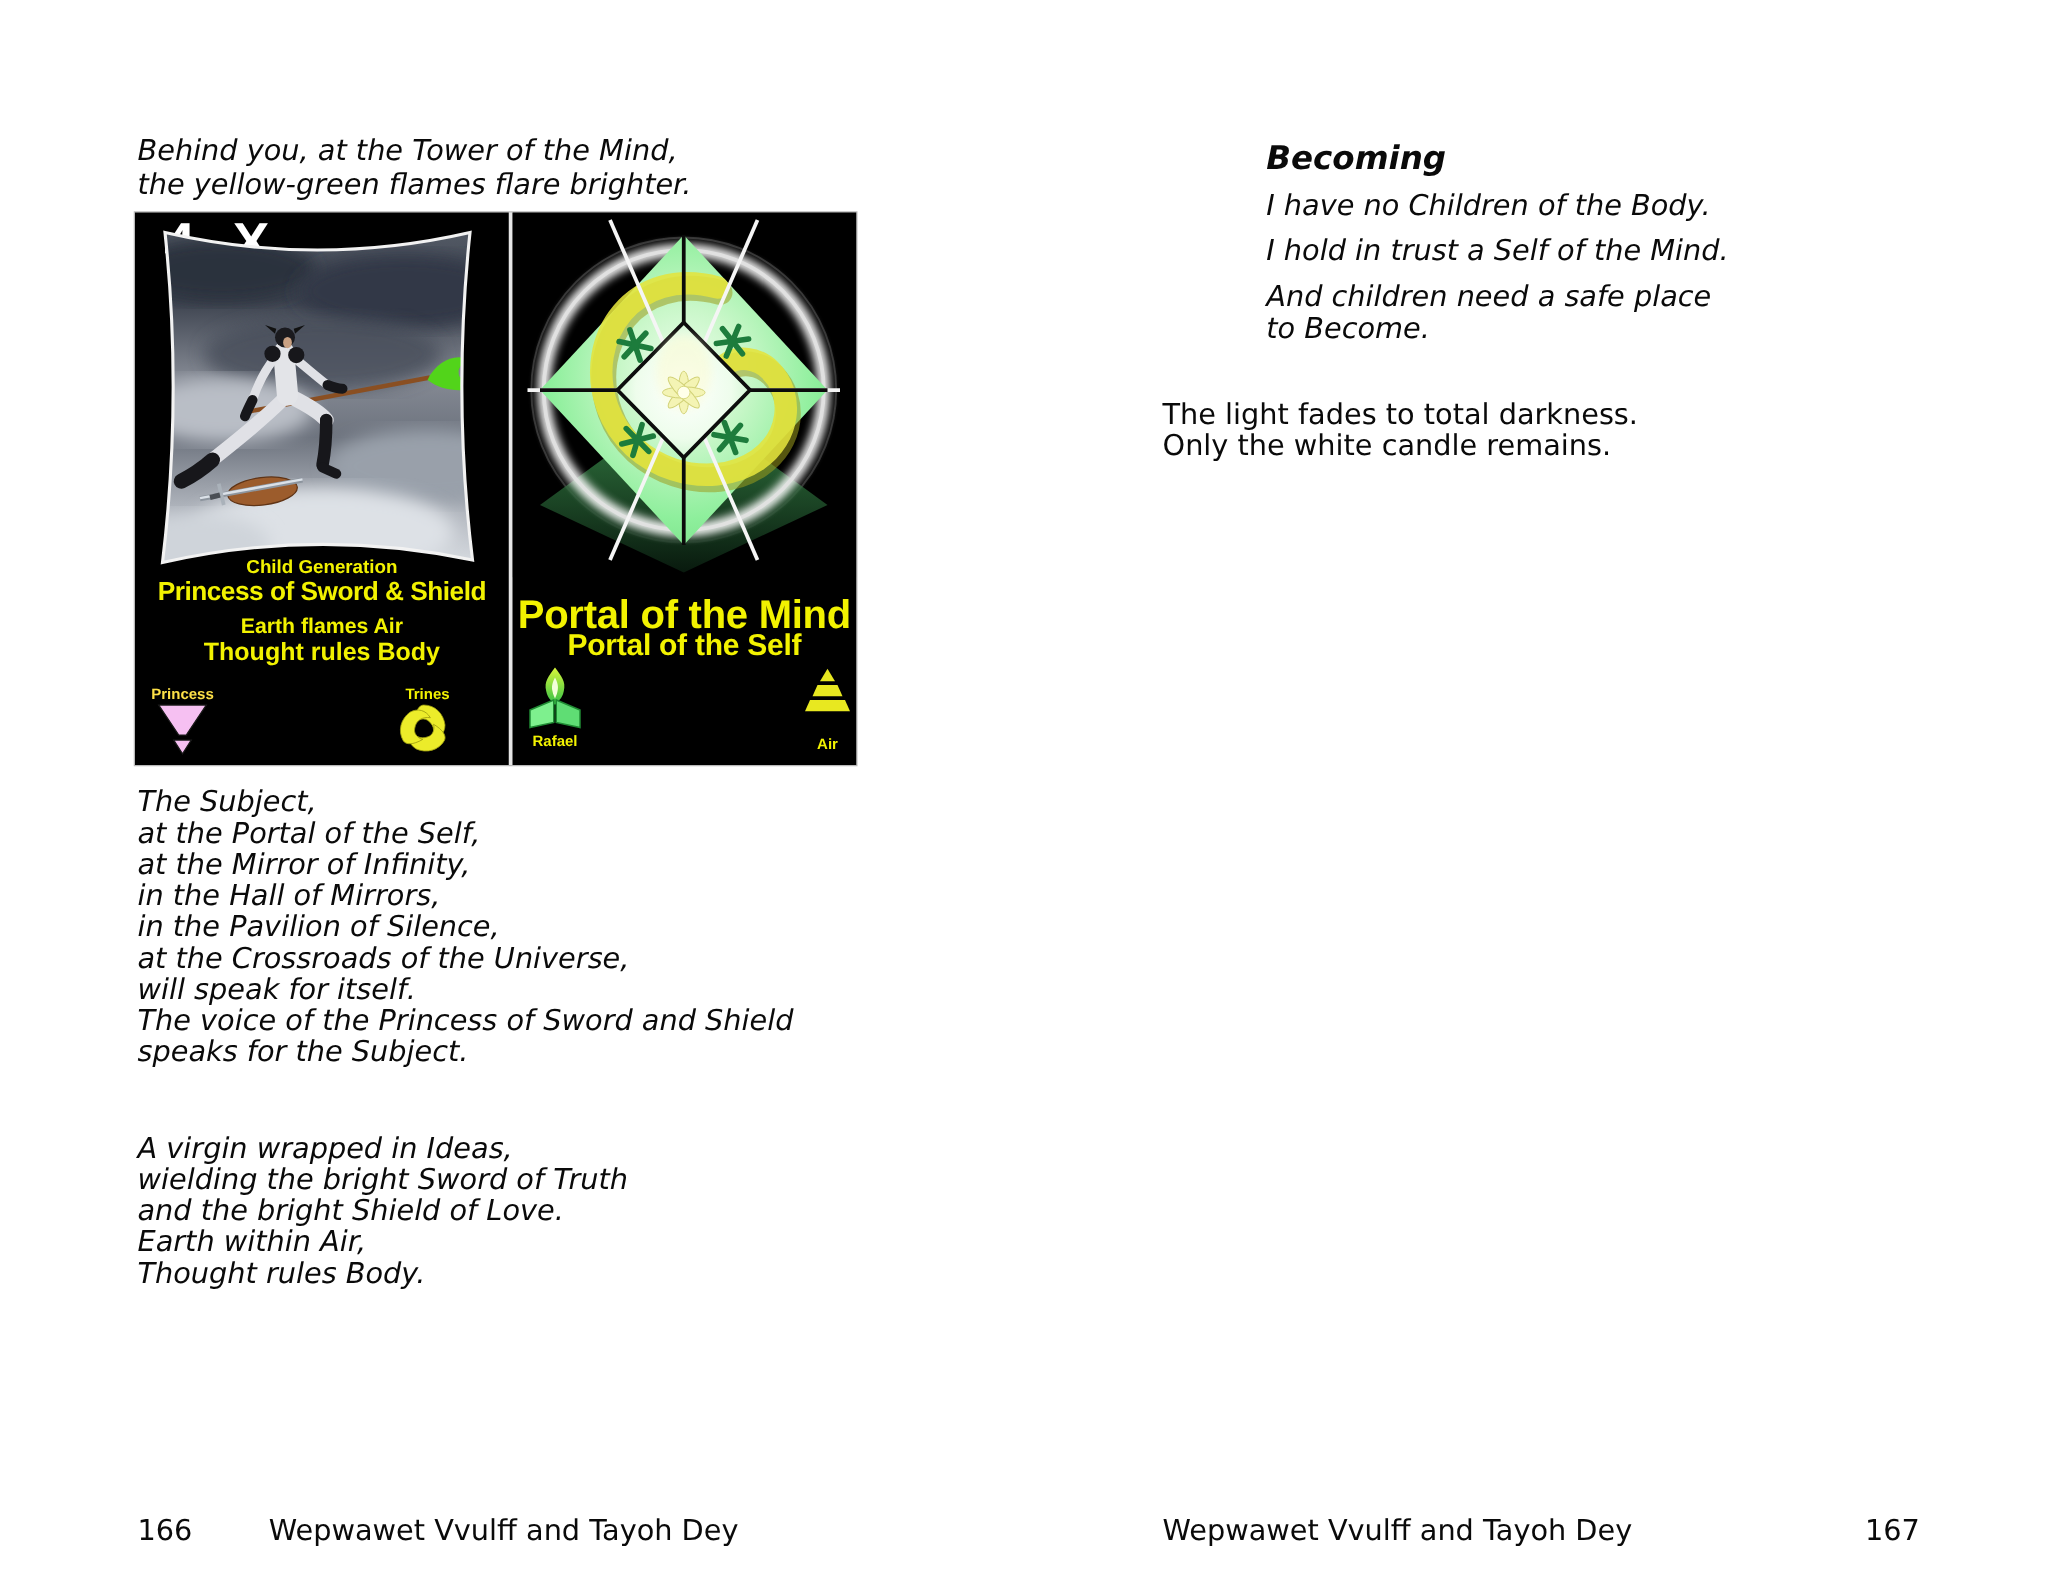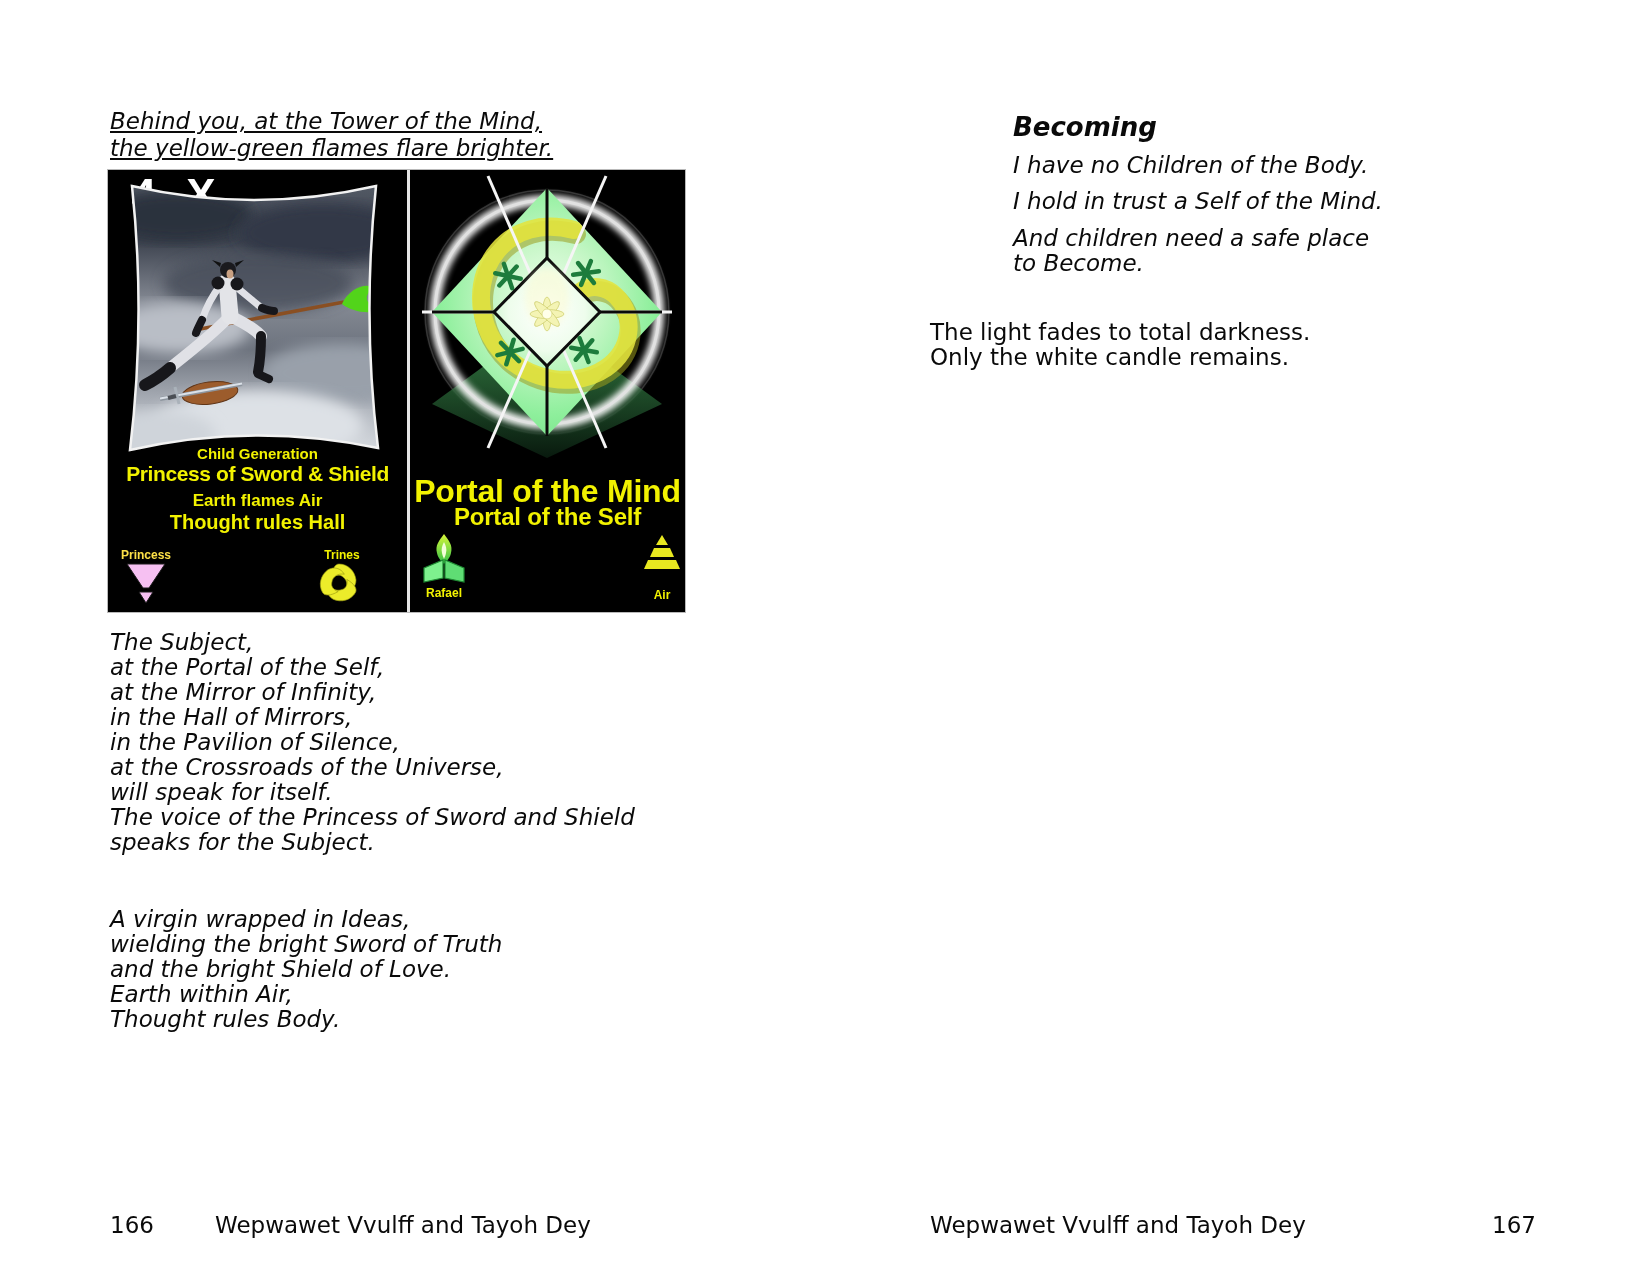--- a/index.html
+++ b/index.html
@@ -33,21 +33,21 @@
   .pt2{top:334px;font-size:24px;letter-spacing:-0.2px;}
   .wheelof{left:92px;top:359px;width:120px;font-size:14px;text-align:center;font-weight:bold;color:#fff;}
   .doorways{left:58px;top:371px;width:180px;text-align:center;font-weight:bold;color:#fff;
             font-size:34px;line-height:28px;letter-spacing:1px;}
 </style>
 </head>
 <body>
 
 <div class="sheet">
 
-  <div class="abs body-italic intro lines" style="left:110px;top:108px;text-decoration:underline;">Behind you, at the Tower of the Mind,
+  <div class="abs body-italic intro lines" style="left:110px;top:108px;">Behind you, at the Tower of the Mind,
 the yellow-green flames flare brighter.</div>
 
   <div class="card-img">
 
     <div class="panel panel-left">
       <svg class="abs" style="left:10px;top:8px;" width="272" height="277" viewBox="0 0 272 277">
         <defs>
           <linearGradient id="sky" x1="0" y1="0" x2="0" y2="1">
             <stop offset="0" stop-color="#565d68"></stop>
               <stop offset="0.22" stop-color="#3b414d"></stop>
@@ -101,21 +101,21 @@
           <ellipse cx="112" cy="96" rx="3.5" ry="4.5" fill="#c9a183"></ellipse>
           <path d="M 102,89 L 94,82 L 103,85 Z" fill="#111"></path>
           <path d="M 118,89 L 126,82 L 117,85 Z" fill="#111"></path>
         </g>
         <path d="M 14,8 Q 136,36 258,8 Q 244,140 260,270 Q 136,244 12,272 Q 28,140 14,8 Z" fill="none" stroke="#f2f2f2" stroke-width="2.5"></path>
       </svg>
 
       <div class="cardtext k1 yellow">Child Generation</div>
       <div class="cardtext t1 yellow">Princess of Sword &amp; Shield</div>
       <div class="cardtext s1 yellow">Earth flames Air</div>
-      <div class="cardtext s2 yellow">Thought rules Hall</div>
+      <div class="cardtext s2 yellow">Thought rules Body</div>
 
       <div class="badge-label pinktx" style="left:8px;top:378px;width:60px;">Princess</div>
       <svg class="abs" style="left:16px;top:392px;" width="44" height="44" viewBox="0 0 44 44">
         <polygon points="3,2 41,2 25,26 19,26" fill="#f6c0f2" stroke="#1a1a1a" stroke-width="1"></polygon>
         <polygon points="15,30 29,30 22,41" fill="#f6c0f2" stroke="#1a1a1a" stroke-width="1"></polygon>
       </svg>
 
       <div class="fourxfour">4 X 4</div>
 
       <div class="badge-label yellow" style="left:204px;top:378px;width:60px;">Trines</div>

